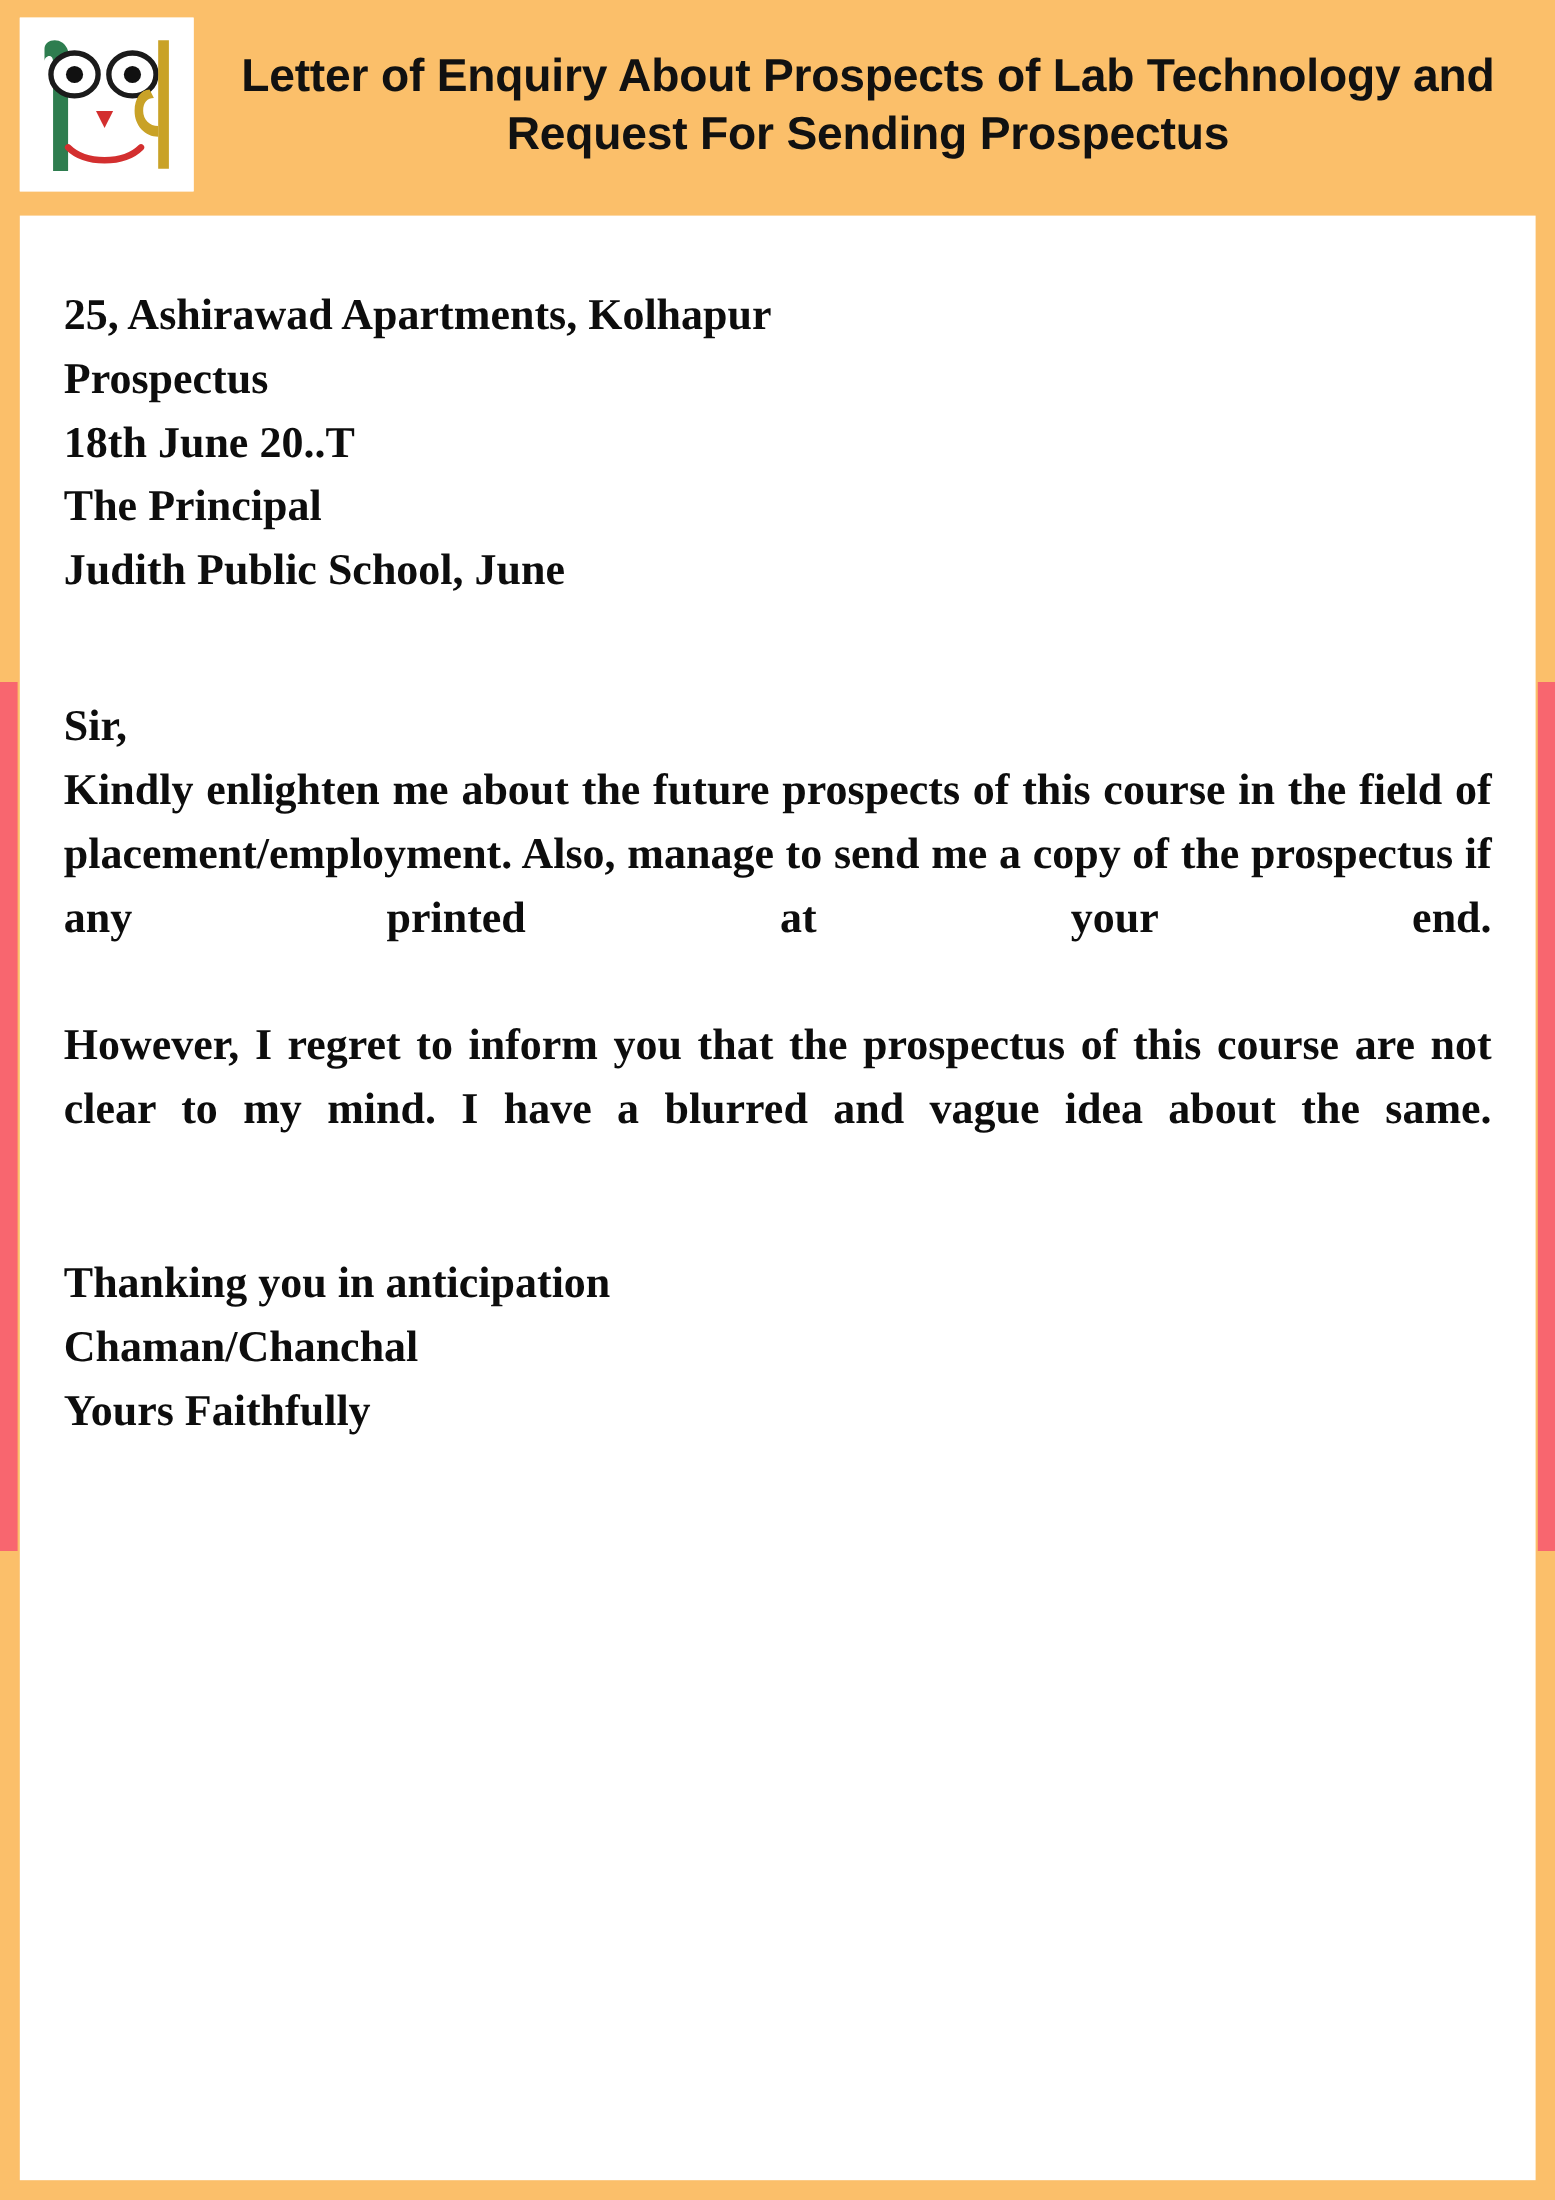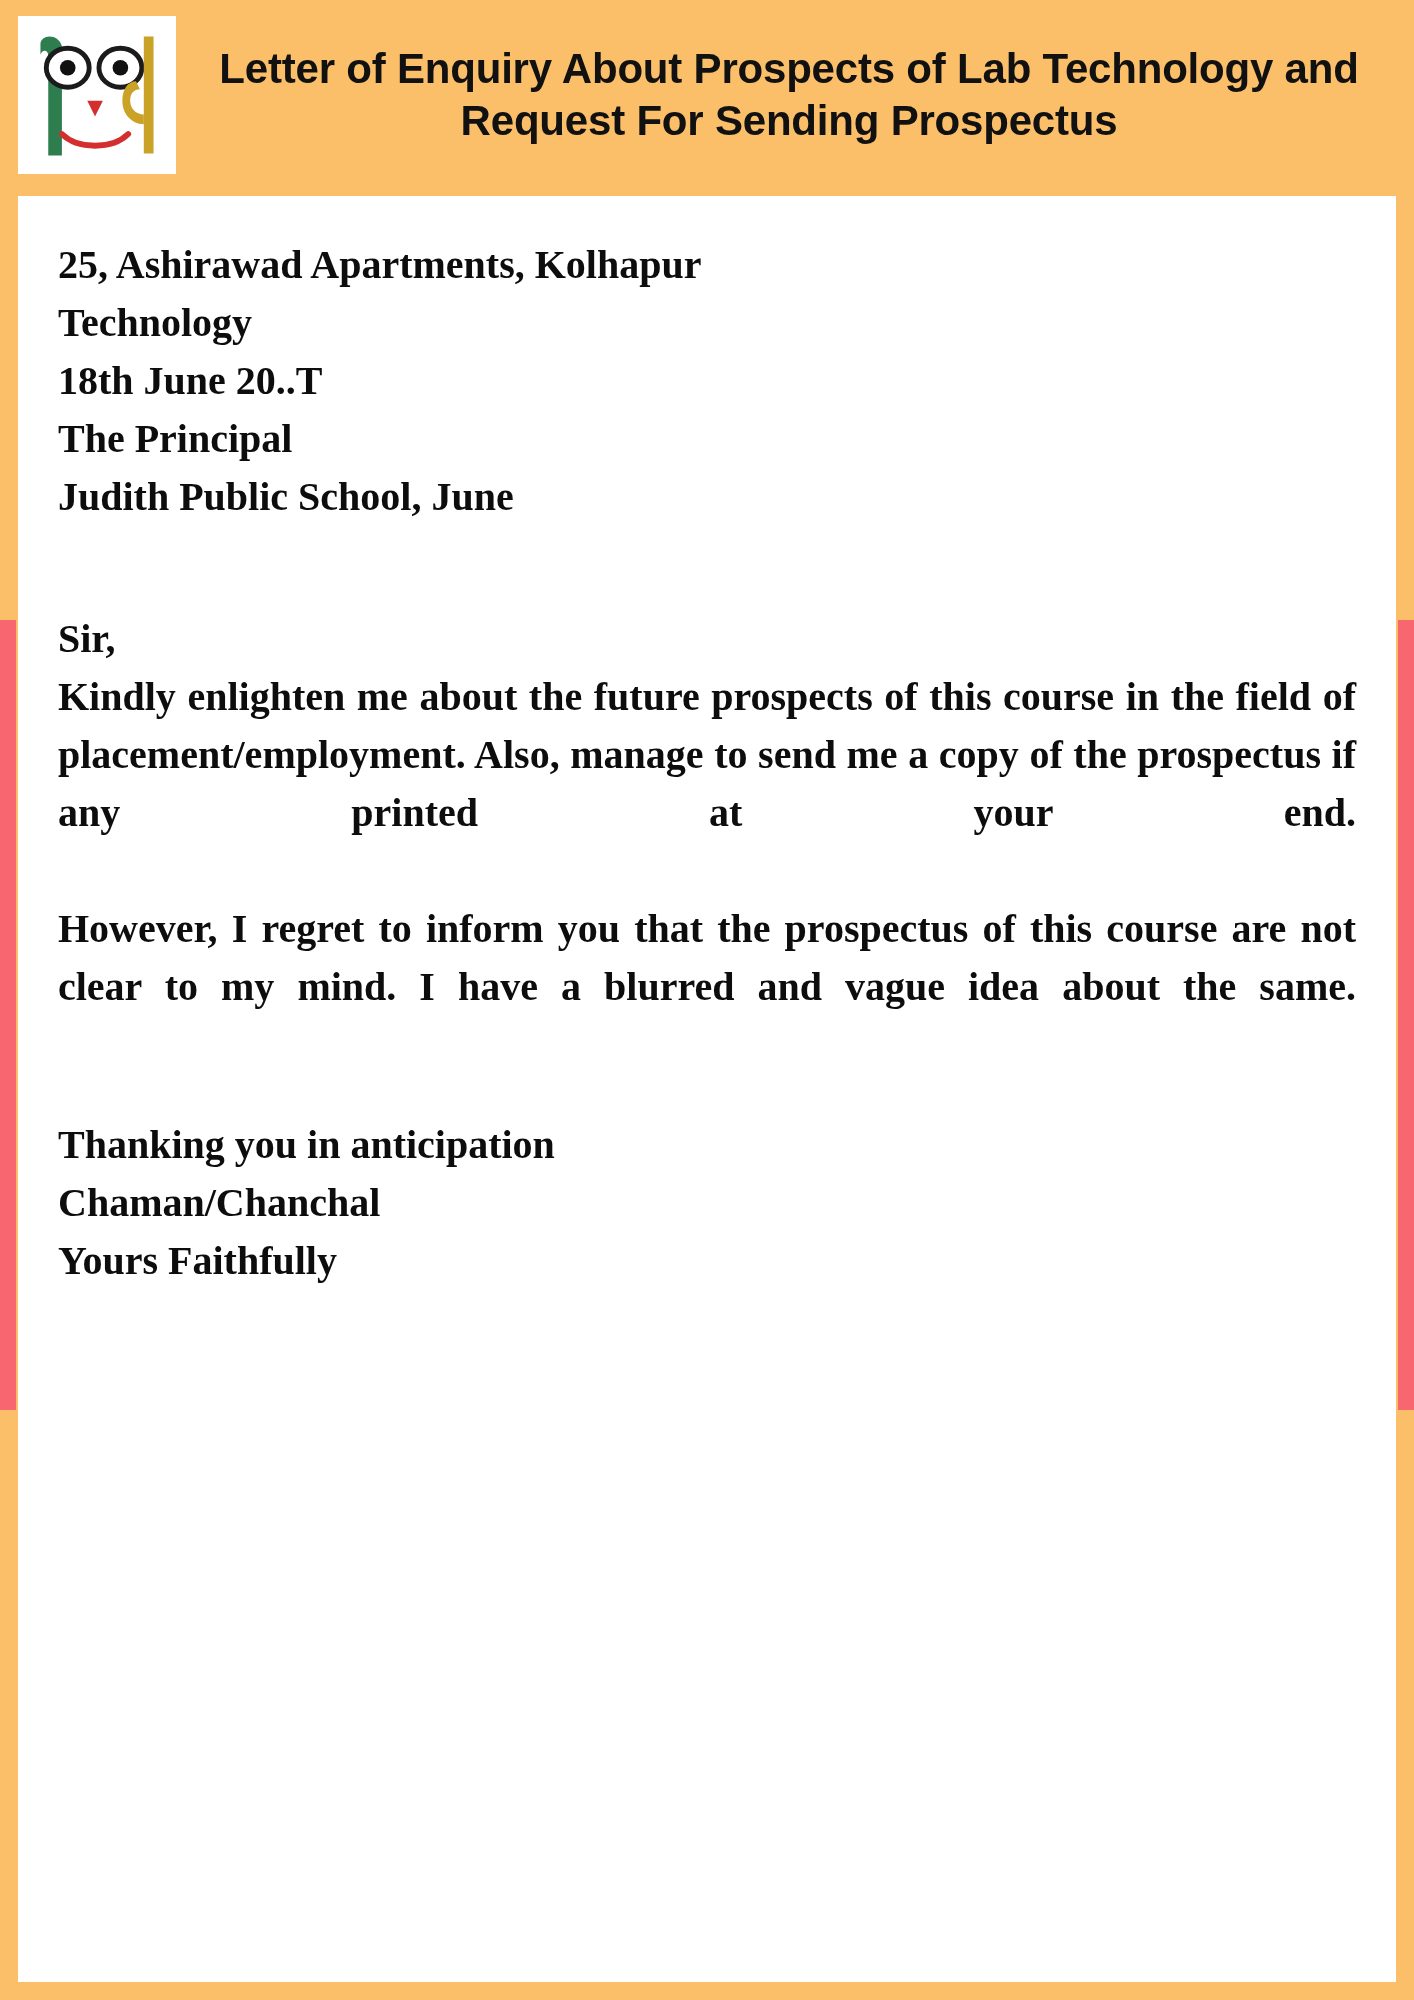--- a/index.html
+++ b/index.html
@@ -74,21 +74,21 @@
 
   
   .sheet {
     position: absolute;
     left: 18px;
     top: 196px;
     width: 1378px;
     height: 1786px;
     background: #ffffff;
     box-sizing: border-box;
-    padding: 40px 40px 30px 40px;
+    padding: 61px 40px 30px 40px;
   }
 
   .letter {
     font-family: "Liberation Serif", serif;
     font-size: 40px;
     line-height: 1.45;
     color: #0d0d0d;
     font-weight: 600;
   }
 
@@ -134,21 +134,21 @@
       </svg>
     </div>
 
     <div class="header-title">Letter of Enquiry About Prospects of Lab Technology and Request For Sending Prospectus</div>
   </div>
 
   <div class="sheet">
     <div class="letter">
 
       <div class="line">25, Ashirawad Apartments, Kolhapur</div>
-      <div class="line">Technology</div>
+      <div class="line">Prospectus</div>
       <div class="line">18th June 20..T</div>
       <div class="line">The Principal</div>
       <div class="line">Judith Public School, June</div>
 
       <div class="spacer"></div>
 
 
       <div class="spacer"></div>
 
       <div class="line">Sir,</div>

